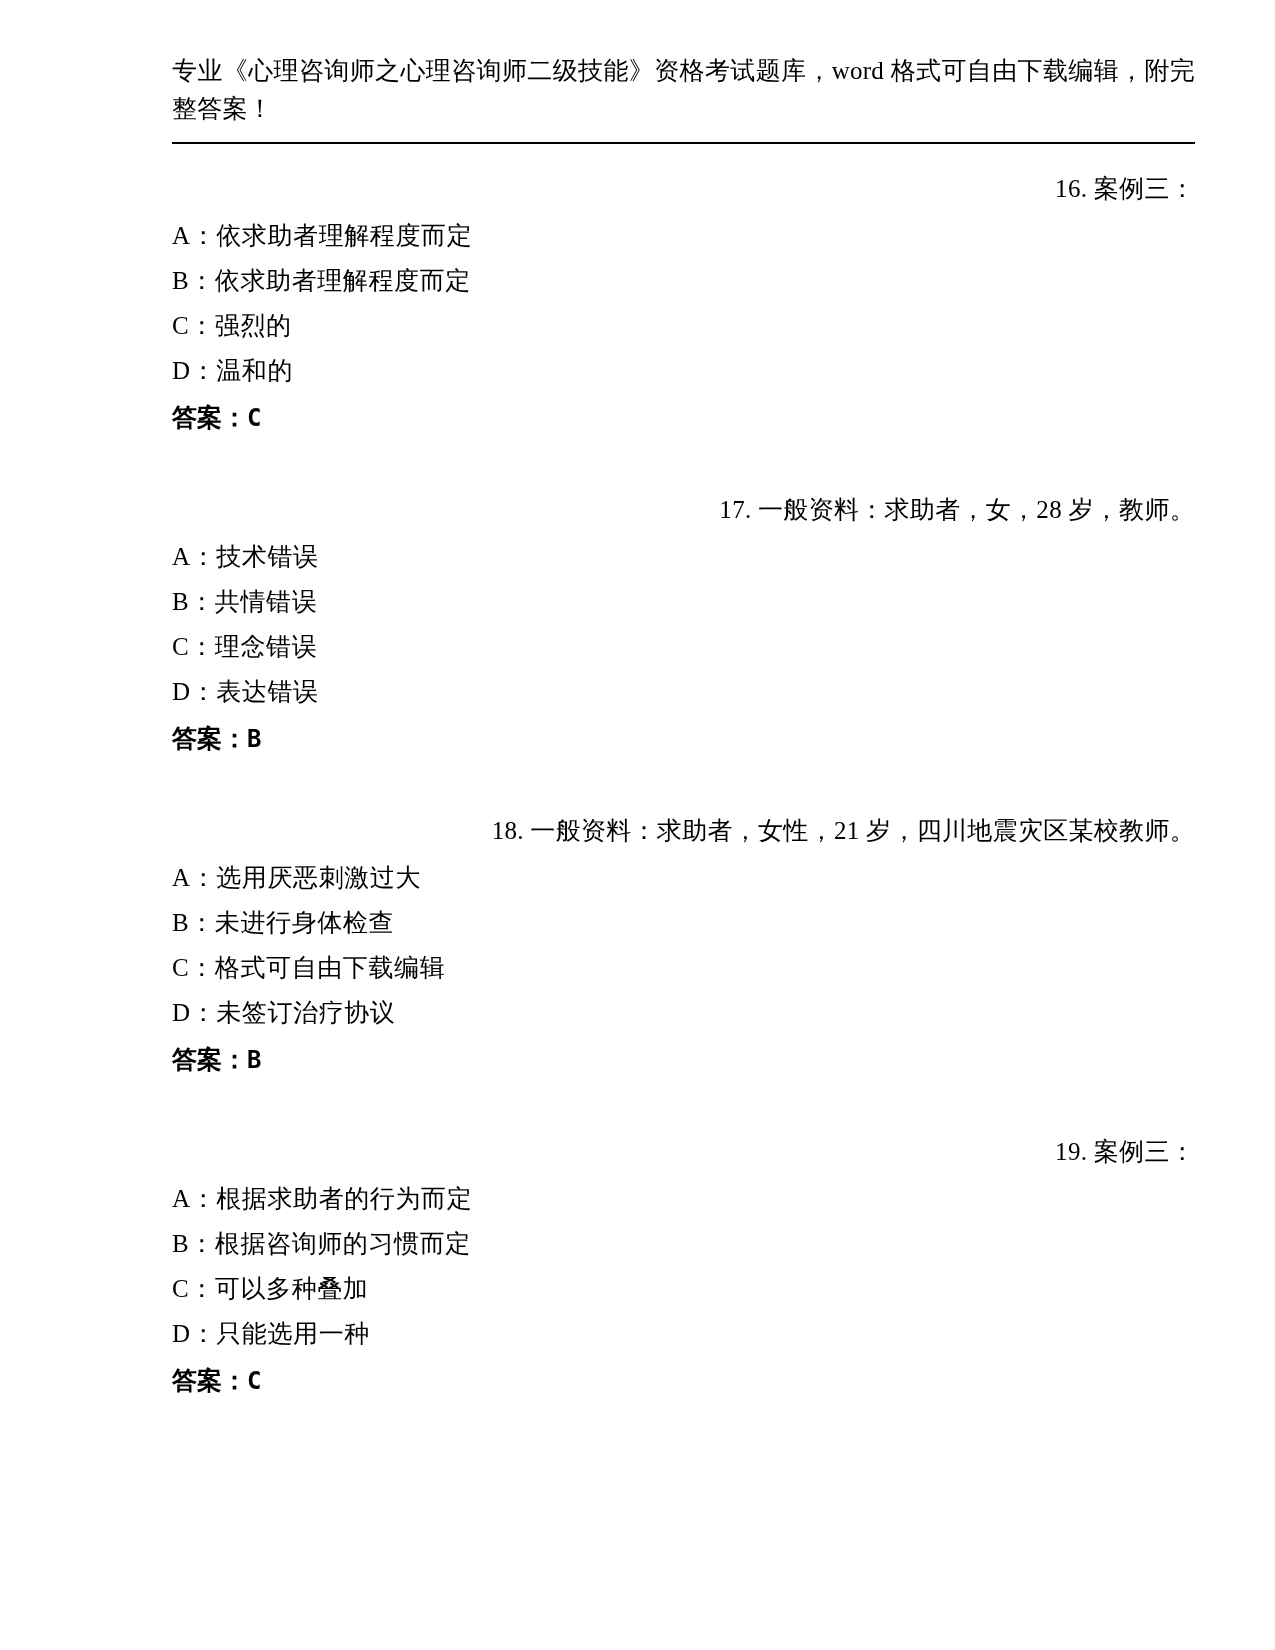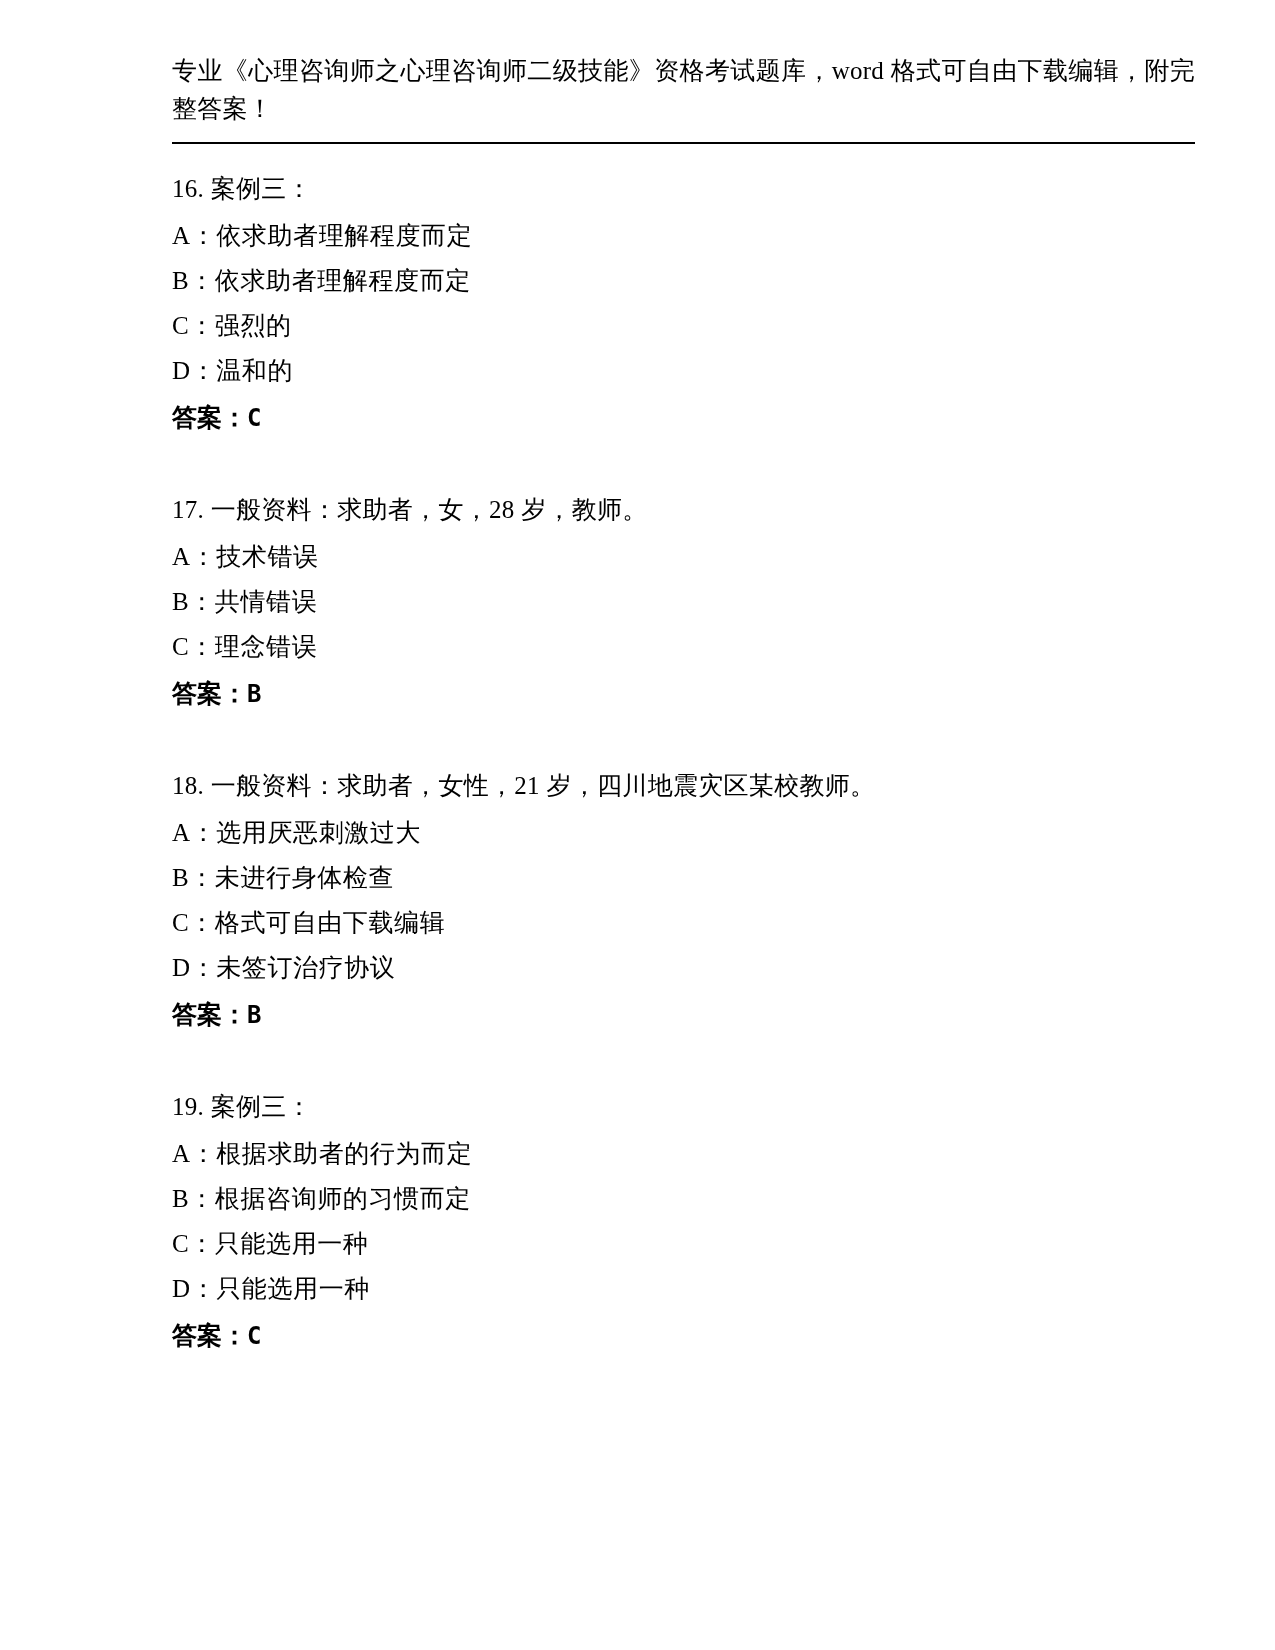--- a/index.html
+++ b/index.html
@@ -34,20 +34,21 @@
     height: 0;
   }
   .qblock {
     margin-bottom: 46px;
   }
   .qstem {
     font-size: 25px;
     line-height: 45px;
     margin: 0 0 2px 0;
     letter-spacing: 0.3px;
+    text-align: right;
   }
   .opt {
     font-size: 25px;
     line-height: 45px;
     margin: 0;
     letter-spacing: 0.6px;
   }
   .ans {
     font-size: 25px;
     line-height: 45px;
@@ -77,34 +78,35 @@
     <p class="opt">C：强烈的</p>
     <p class="opt">D：温和的</p>
     <p class="ans"><span class="inline">答案：</span><span class="ans-letter">C</span></p>
   </div>
 
   <div class="qblock">
     <p class="qstem">17. 一般资料：求助者，女，28 岁，教师。</p>
     <p class="opt">A：技术错误</p>
     <p class="opt">B：共情错误</p>
     <p class="opt">C：理念错误</p>
+    <p class="opt">D：表达错误</p>
     <p class="ans"><span class="inline">答案：</span><span class="ans-letter">B</span></p>
   </div>
 
   <div class="qblock">
     <p class="qstem">18. 一般资料：求助者，女性，21 岁，四川地震灾区某校教师。</p>
     <p class="opt">A：选用厌恶刺激过大</p>
     <p class="opt">B：未进行身体检查</p>
     <p class="opt">C：格式可自由下载编辑</p>
     <p class="opt">D：未签订治疗协议</p>
     <p class="ans"><span class="inline">答案：</span><span class="ans-letter">B</span></p>
   </div>
 
   <div class="qblock">
     <p class="qstem">19. 案例三：</p>
     <p class="opt">A：根据求助者的行为而定</p>
     <p class="opt">B：根据咨询师的习惯而定</p>
-    <p class="opt">C：只能选用一种</p>
+    <p class="opt">C：可以多种叠加</p>
     <p class="opt">D：只能选用一种</p>
     <p class="ans"><span class="inline">答案：</span><span class="ans-letter">C</span></p>
   </div>
 
 </div>
 
 </body></html>

